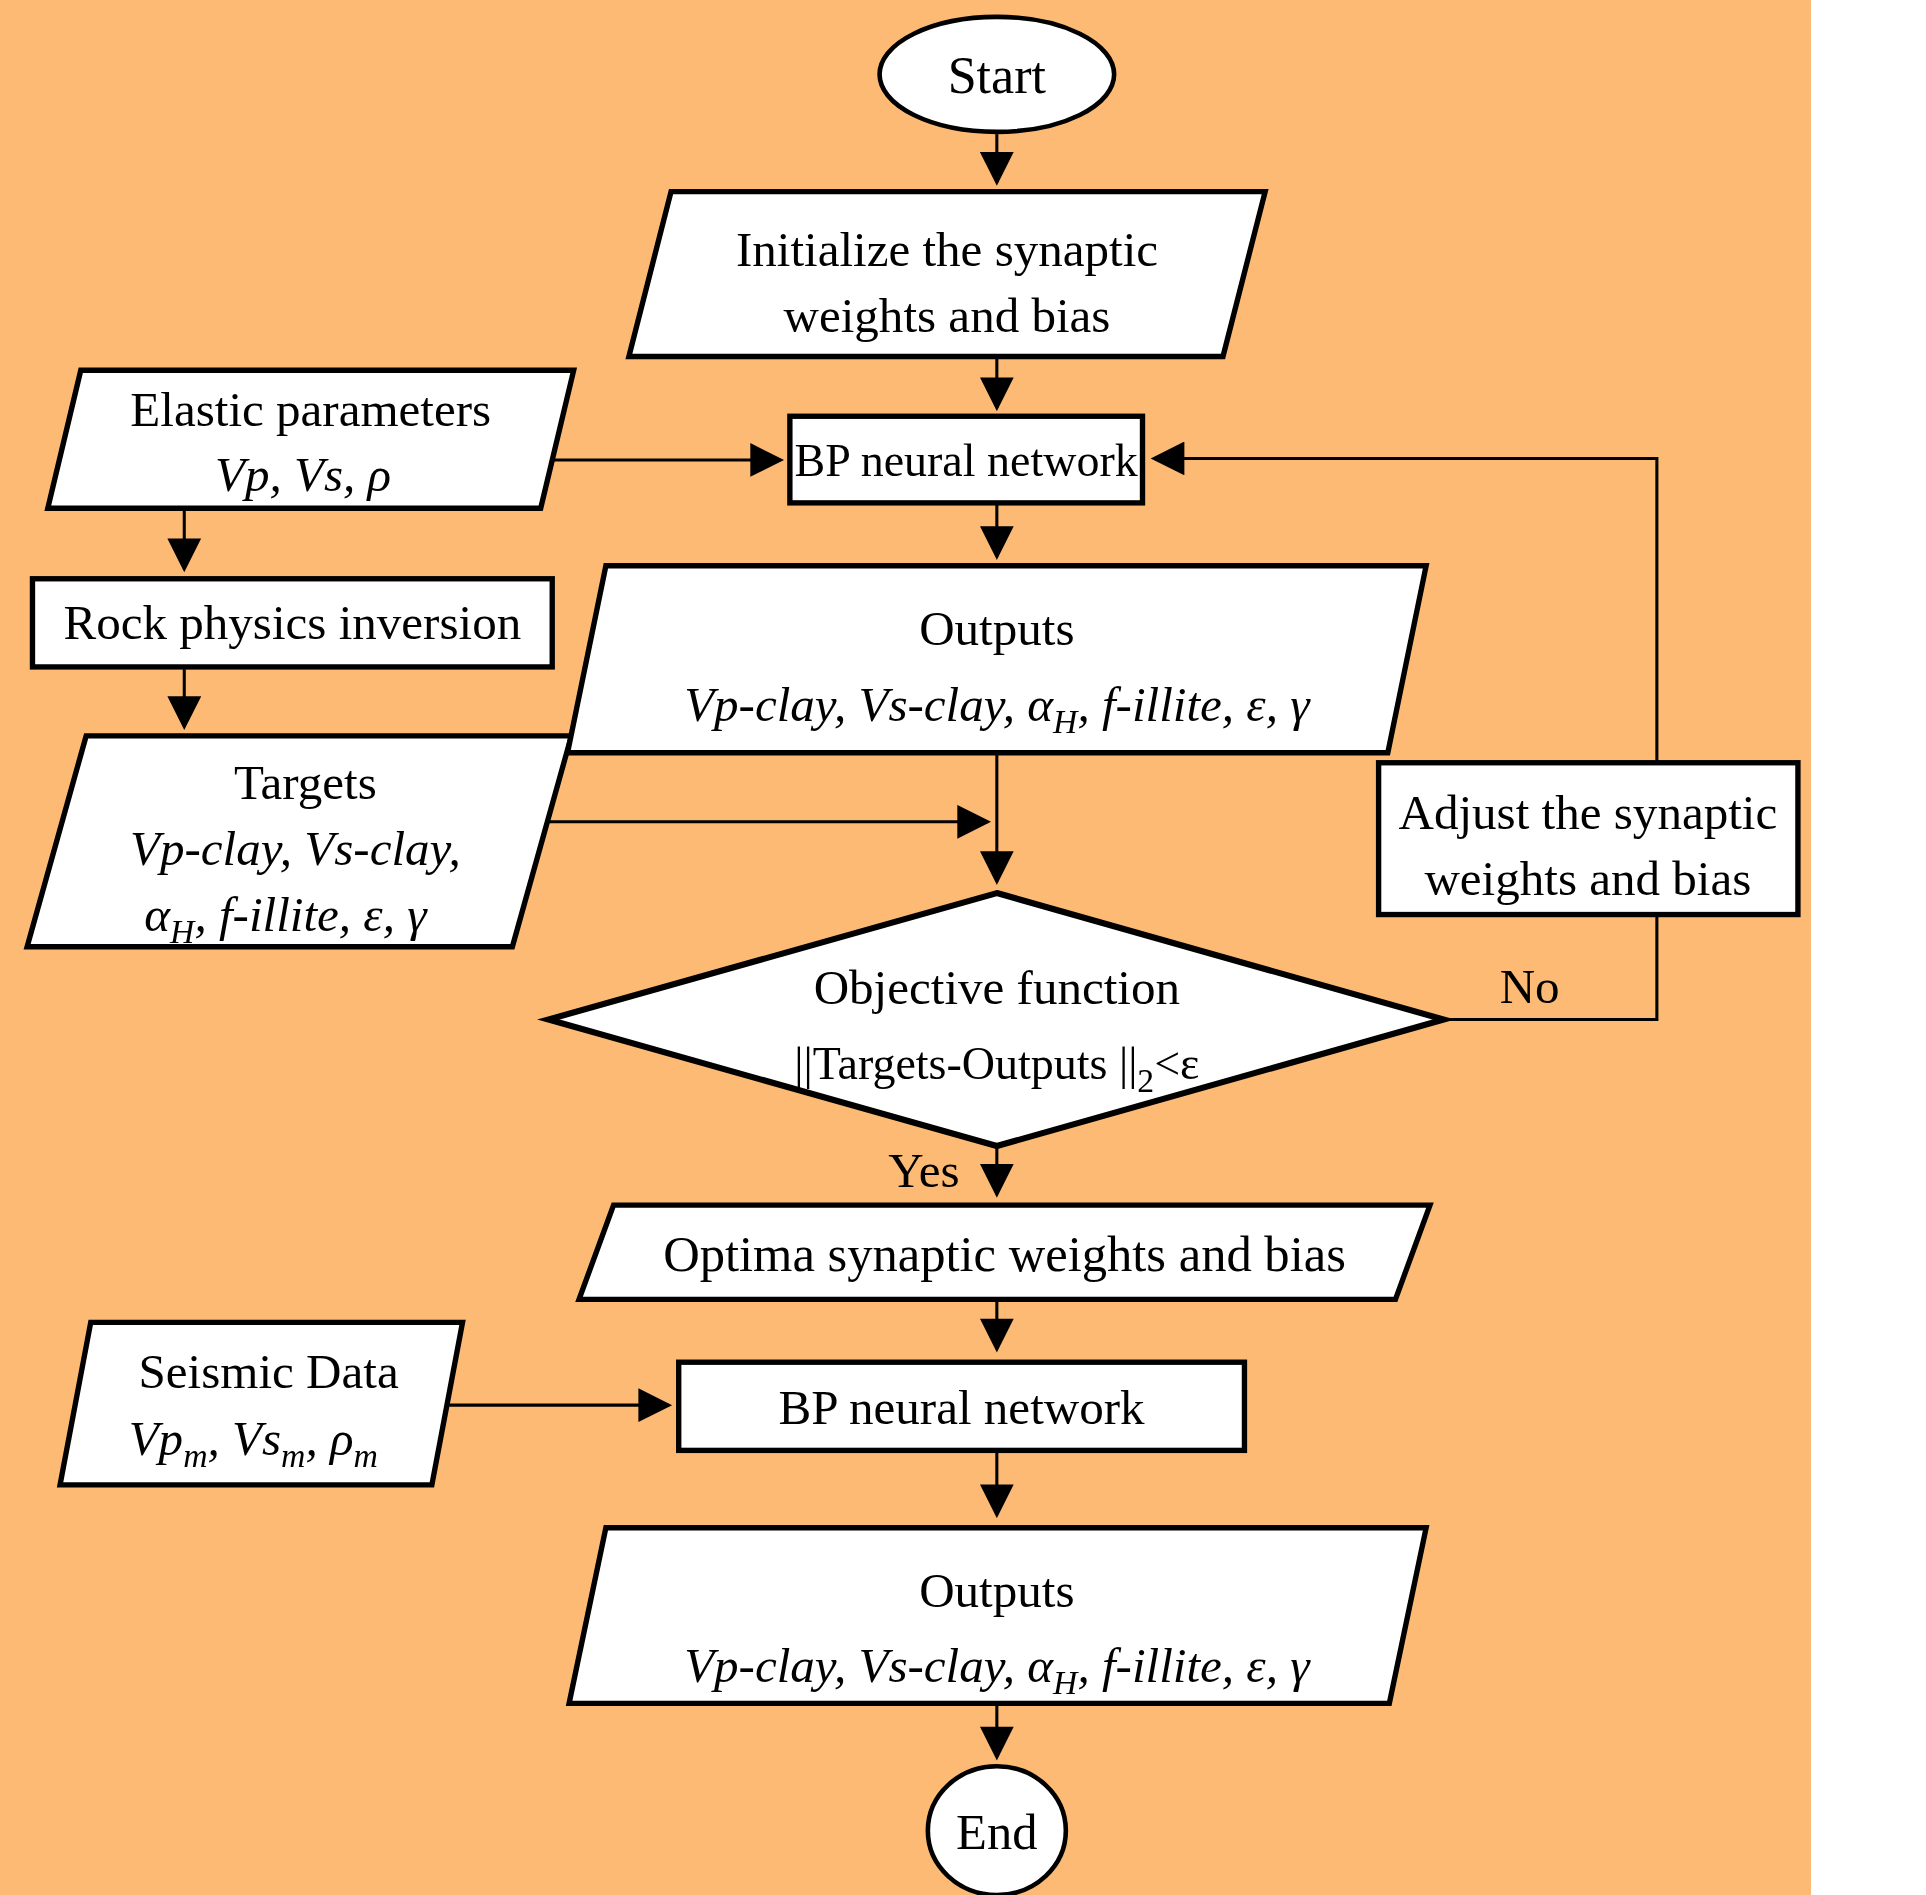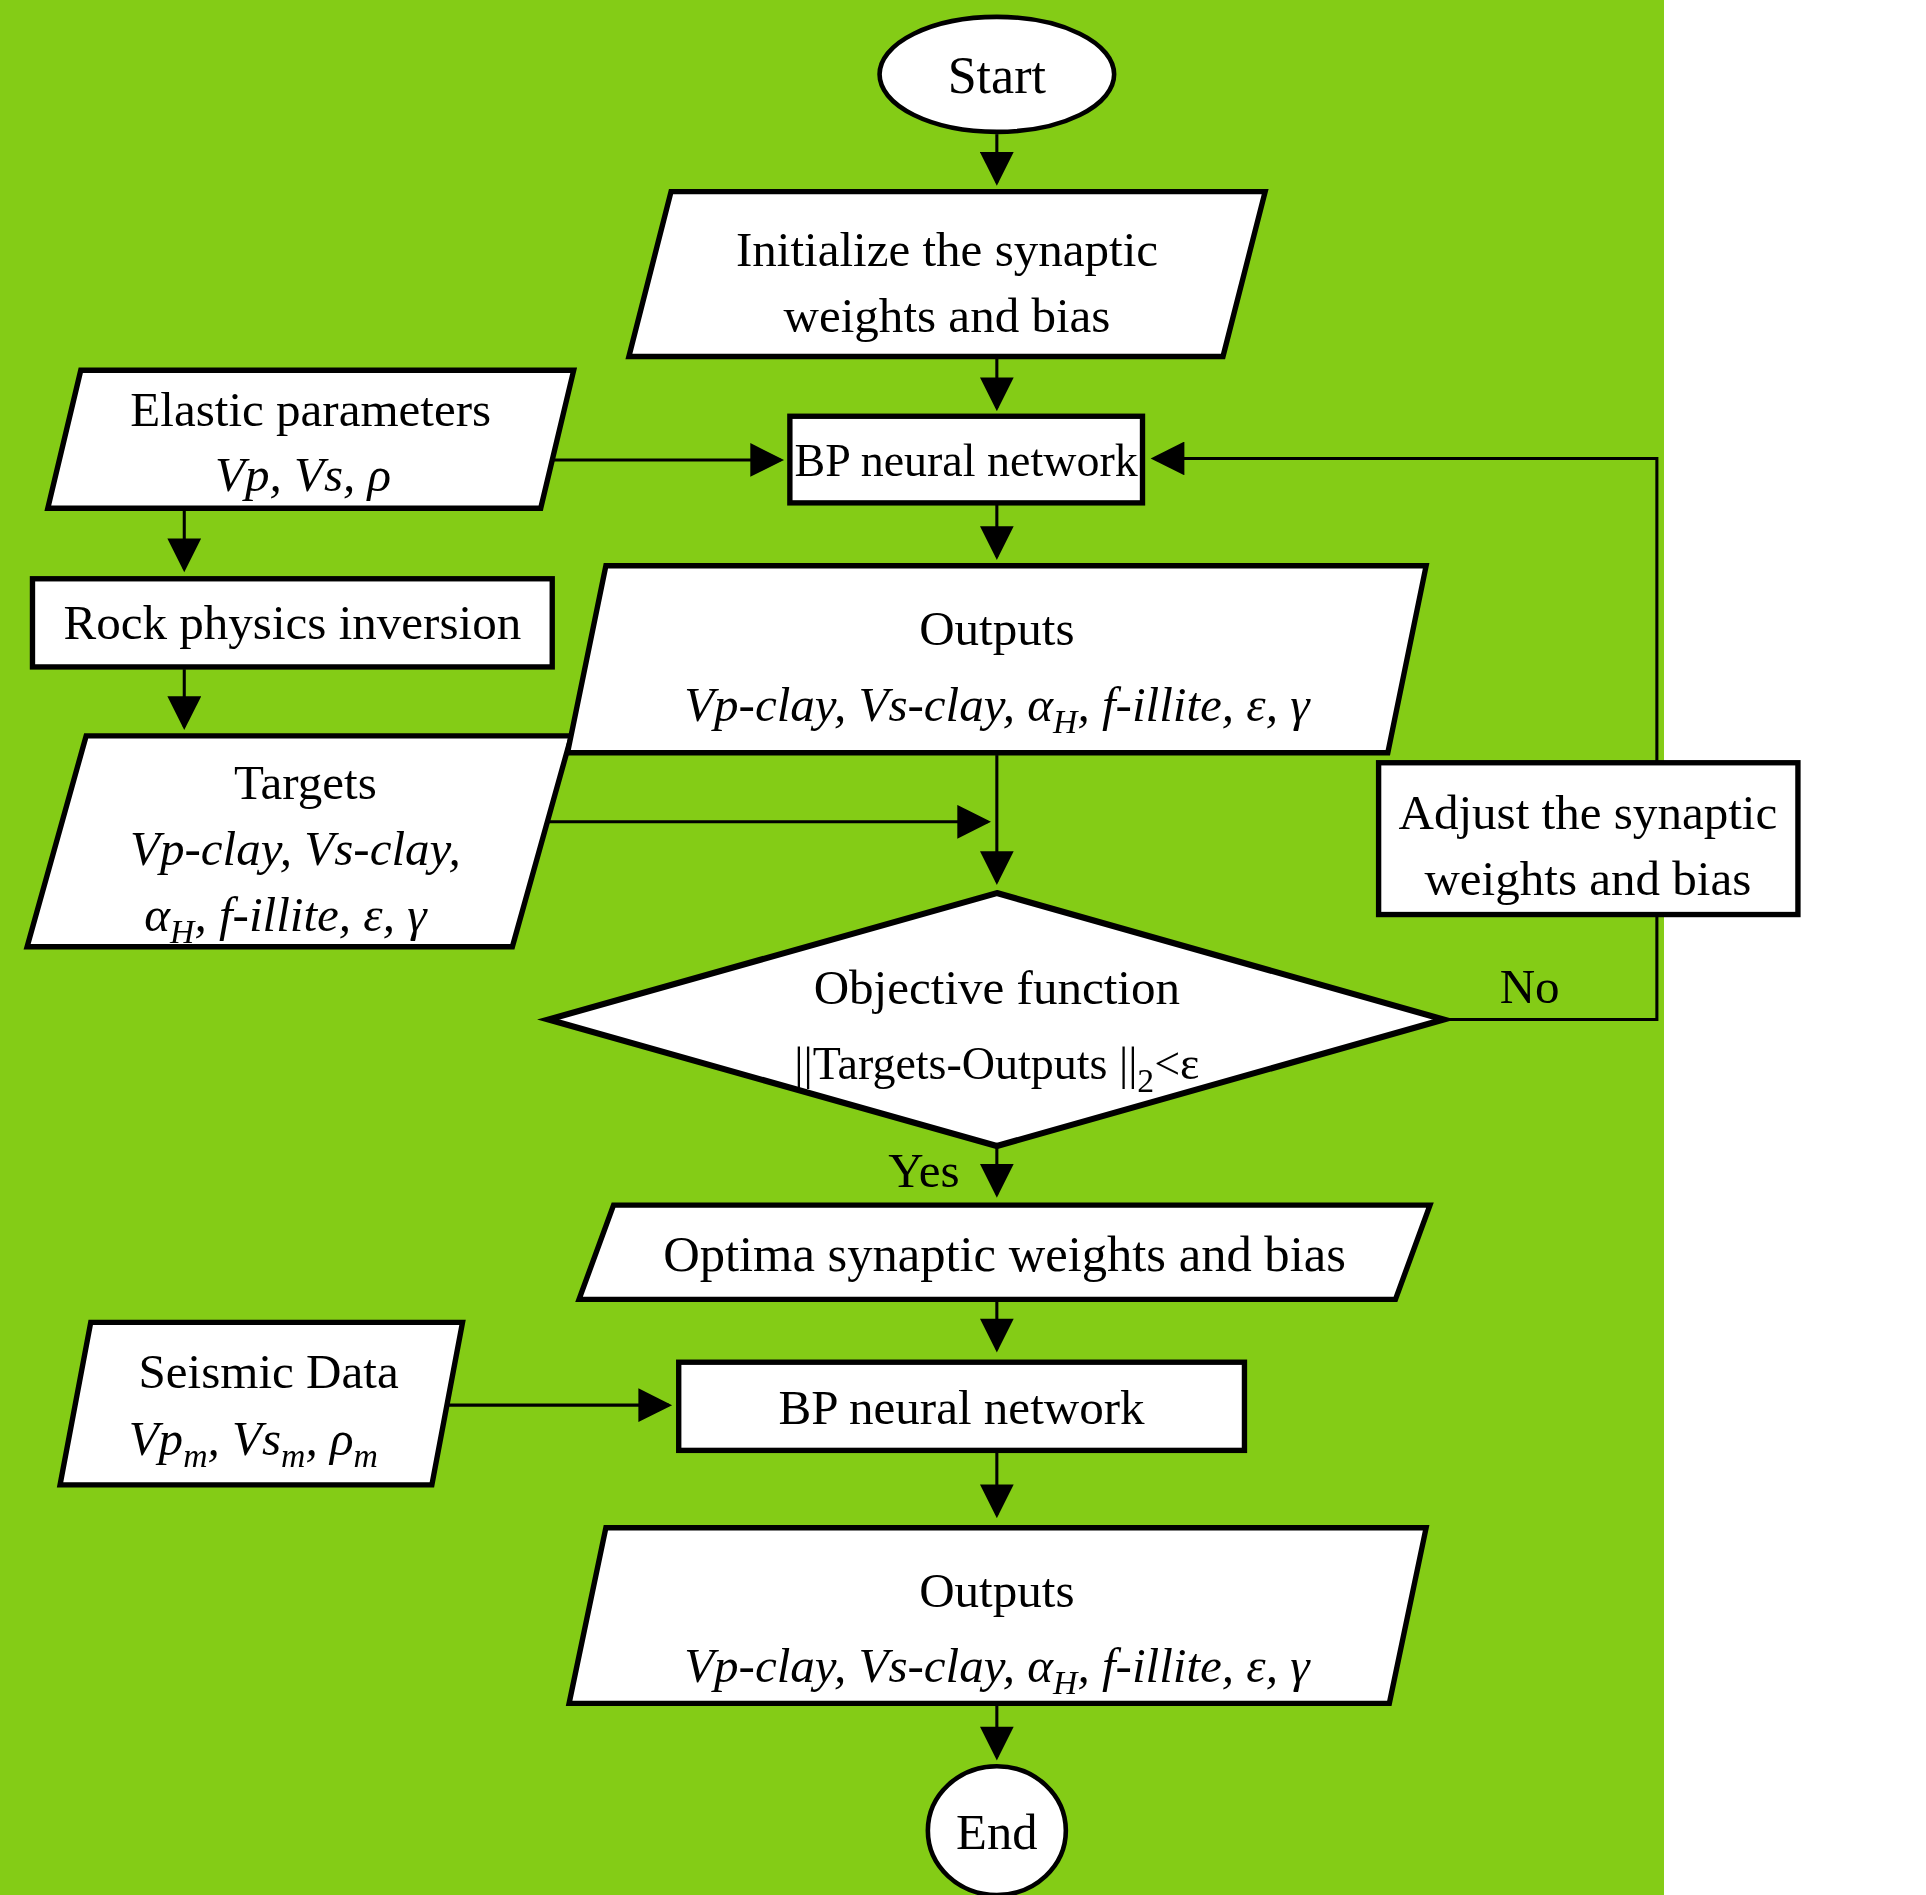--- a/index.html
+++ b/index.html
@@ -1,23 +1,23 @@
 <!DOCTYPE html>
 <html style="font-size:12.3px"><head>
 <meta charset="utf-8">
 <style>
   html, body {
     margin: 0;
     padding: 0;
     background: #ffffff;
   }
   #stage {
-    width: 1664px;
+    width: 1811px;
     height: 1895px;
-    background: #84cc16;
+    background: #fdba74;
     position: relative;
   }
   svg { display: block; }
   .shape {
     fill: #ffffff;
     stroke: #000000;
     stroke-width: 7;
   }
   .shape-thick {
     fill: #ffffff;

